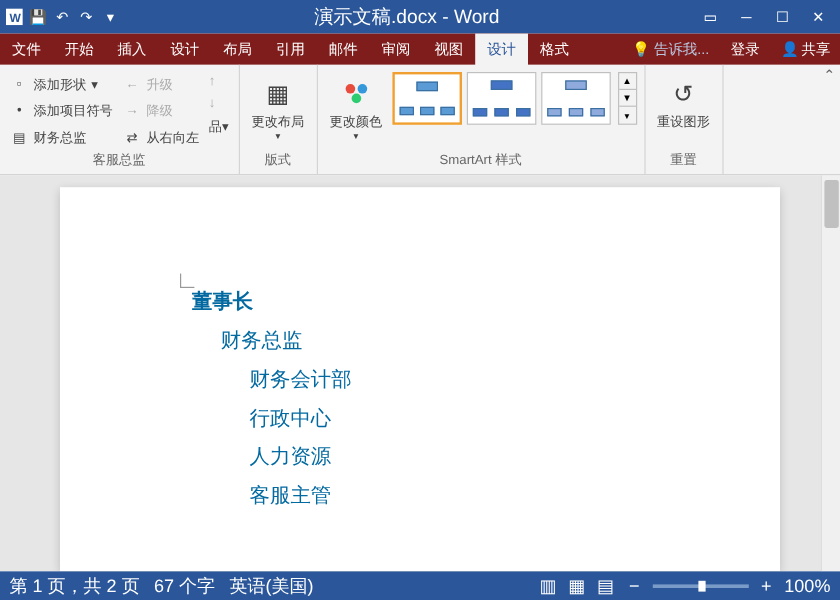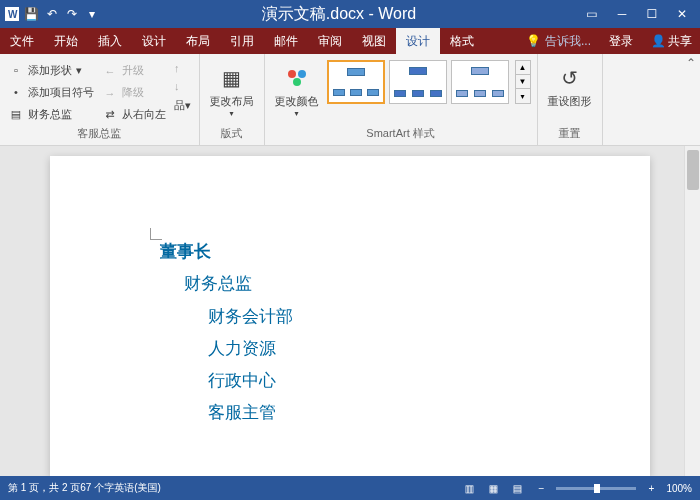--- a/index.html
+++ b/index.html
@@ -42,21 +42,21 @@
 .scroll-btn:last-child{border-bottom:none}
 .doc-area{height:330px;background:#e6e6e6;display:flex;justify-content:center;overflow:hidden;position:relative}
 .page{width:600px;background:#fff;margin-top:10px;box-shadow:0 2px 8px rgba(0,0,0,0.2);padding:80px 100px;position:relative}
 .cursor-mark{position:absolute;top:72px;left:100px;width:12px;height:12px;border-left:1px solid #999;border-bottom:1px solid #999}
 .outline{font-size:17px;color:#0369a1;line-height:1.9}
 .lv1{font-weight:bold;margin-left:10px}
 .lv2{font-weight:normal;margin-left:34px}
 .lv3{margin-left:58px}
 .vscroll{position:absolute;right:0;top:0;width:16px;height:100%;background:#f0f0f0;border-left:1px solid #ddd}
 .vthumb{position:absolute;top:4px;left:2px;width:12px;height:40px;background:#c0c0c0;border-radius:2px}
-.statusbar{height:24px;background:#2b579a;color:#fff;display:flex;align-items:center;font-size:10px;padding:0 8px;}
+.statusbar{height:24px;background:#2b579a;color:#fff;display:flex;align-items:center;font-size:15px;padding:0 8px;gap:12px}
 .sb-right{margin-left:auto;display:flex;align-items:center;gap:6px}
 .sb-icon{width:18px;height:16px;display:flex;align-items:center;justify-content:center;cursor:pointer}
 .zoom-slider{width:80px;height:3px;background:#7a9ac7;position:relative}
 .zoom-thumb{position:absolute;left:38px;top:-3px;width:6px;height:9px;background:#fff}
 svg{display:block}
 </style>
 </head>
 <body>
 
 <div class="titlebar">
@@ -210,22 +210,22 @@
   </div>
 </div>
 
 <div class="doc-area">
   <div class="page">
     <div class="cursor-mark"></div>
     <div class="outline" id="outline">
         <div class="lv1">董事长</div>
         <div class="lv2">财务总监</div>
         <div class="lv3">财务会计部</div>
+        <div class="lv3">行政中心</div>
         <div class="lv3">人力资源</div>
-        <div class="lv3">行政中心</div>
         <div class="lv3">客服主管</div>
       </div>
   </div>
   <div class="vscroll">
     <div class="vthumb"></div>
   </div>
 </div>
 
 <div class="statusbar">
   <span>第 1 页，共 2 页</span>

